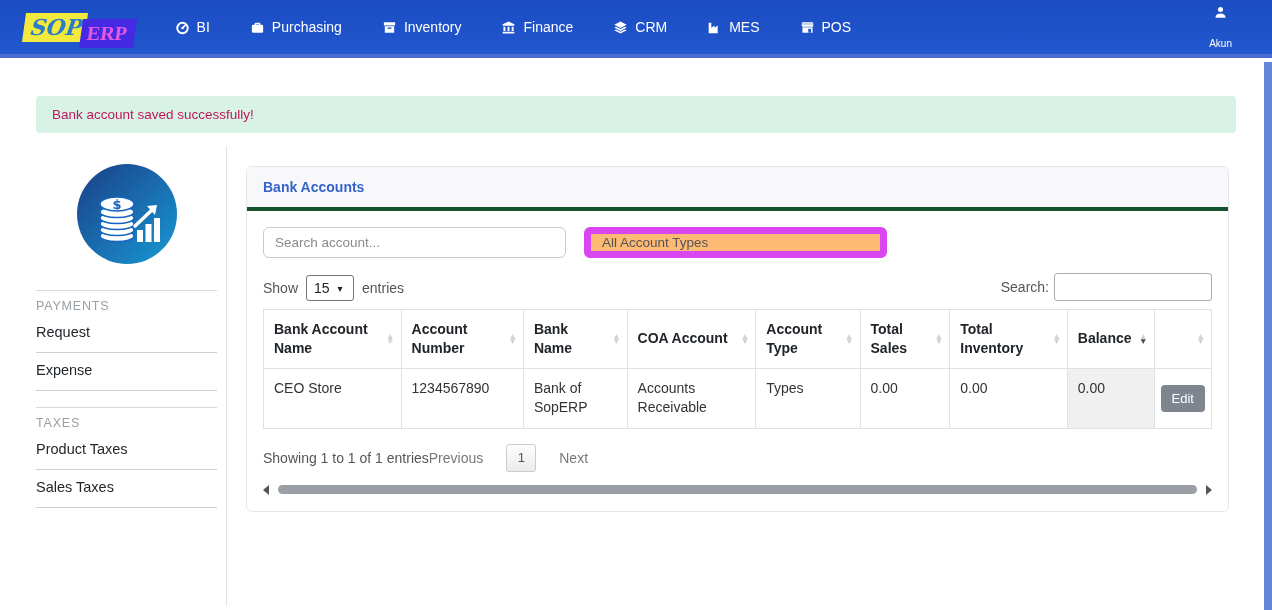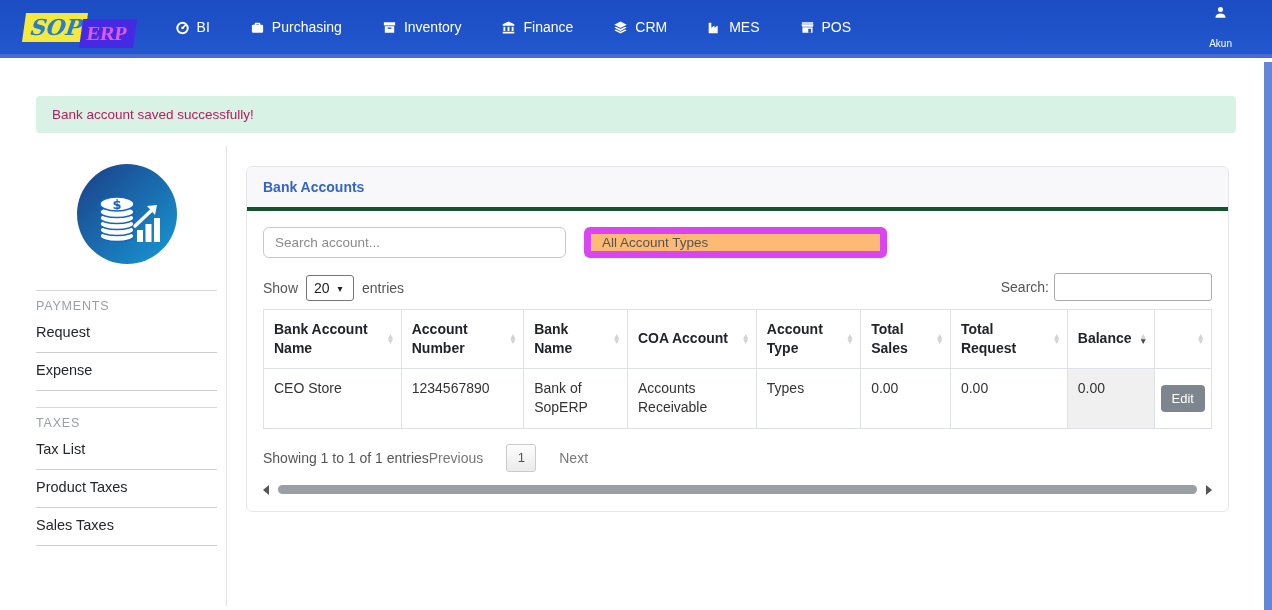--- a/index.html
+++ b/index.html
@@ -282,23 +282,20 @@
     <div class="side-item">
       <span>Request</span>
     </div>
     <div class="side-item">
       <span>Expense</span>
     </div>
     <div class="side-divider"></div>
 
     <div class="side-head">TAXES</div>
     <div class="side-item">
-      <span>Tax List</span>
-    </div>
-    <div class="side-item">
       <span>Product Taxes</span>
     </div>
     <div class="side-item">
       <span>Sales Taxes</span>
     </div>
 
   </div>
 
   <div class="main">
 
@@ -309,21 +306,21 @@
           <input class="filter-input" type="text" placeholder="Search account..." style="">
           <div class="filter-select">
             <span>All Account Types</span>
           </div>
         </div>
 
         <div class="controls-row">
           <div class="show-ctl">
             <span>Show</span>
             <div class="len-select">
-              <span>20</span>
+              <span>15</span>
               <span class="len-caret">▾</span>
             </div>
             <span>entries</span>
           </div>
           <div class="search-ctl">
             <span>Search:</span>
             <input type="text" style="">
           </div>
         </div>
 
@@ -358,21 +355,21 @@
                     <span>▼</span>
                   </span></th>
               <th><span>Account Type</span><span class="sort">
                     <span>▲</span>
                     <span>▼</span>
                   </span></th>
               <th><span>Total Sales</span><span class="sort">
                     <span>▲</span>
                     <span>▼</span>
                   </span></th>
-              <th><span>Total Request</span><span class="sort">
+              <th><span>Total Inventory</span><span class="sort">
                     <span>▲</span>
                     <span>▼</span>
                   </span></th>
               <th><span>Balance</span><span class="sort">
                     <span>▲</span>
                     <span class="active">▼</span>
                   </span></th>
               <th><span></span><span class="sort">
                     <span>▲</span>
                     <span>▼</span>

